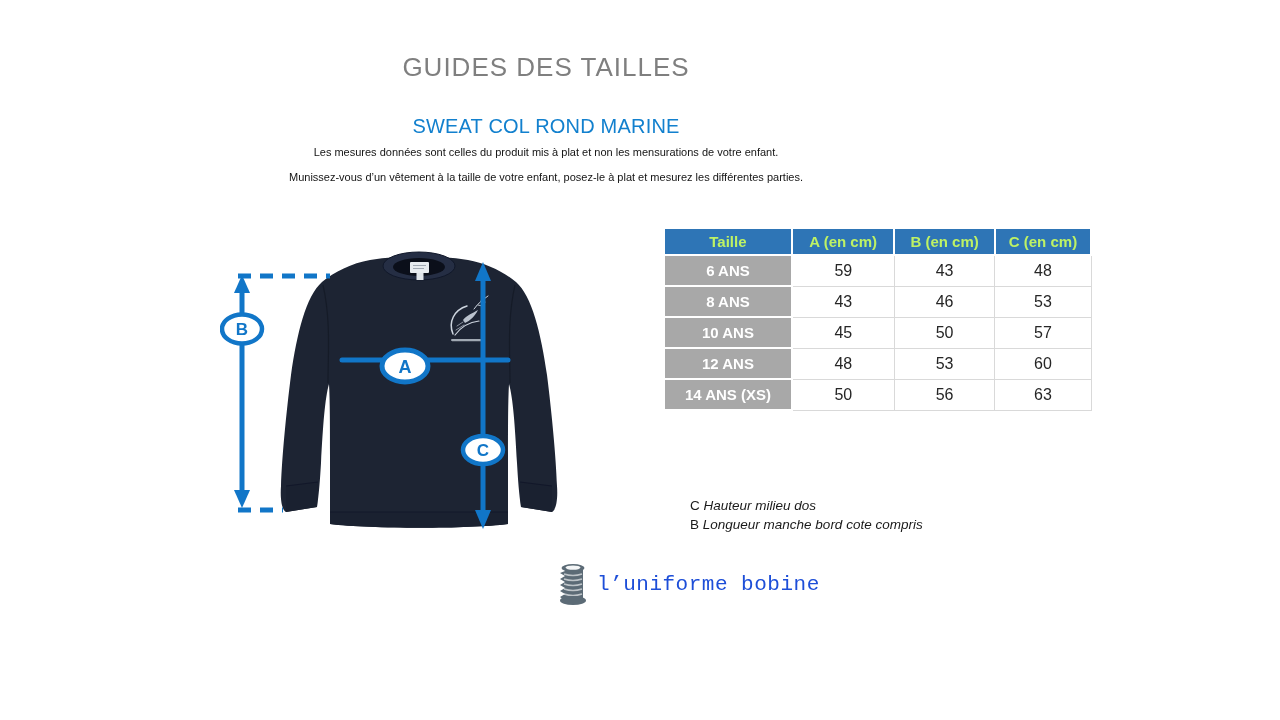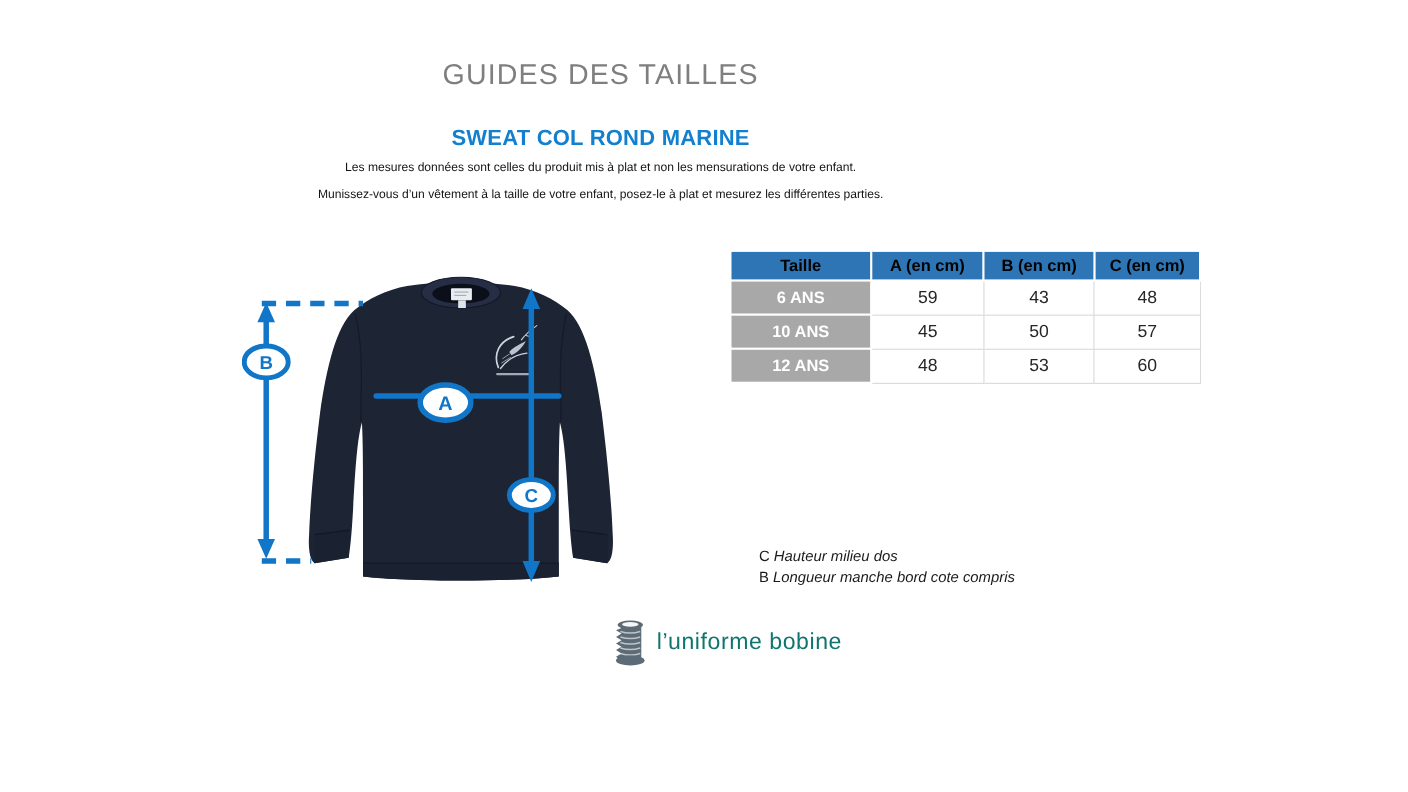--- a/index.html
+++ b/index.html
@@ -7,56 +7,56 @@
   .canvas {
     position:relative; width:1092px; height:720px; background:#ffffff;
     font-family:"Liberation Sans", sans-serif; overflow:hidden;
   }
   .page-title {
     position:absolute; top:52px; left:0; right:0; text-align:center;
     font-size:26px; font-weight:400; color:#7f7f7f; letter-spacing:1px;
   }
   .product-title {
     position:absolute; top:115px; left:0; right:0; text-align:center;
-    font-size:20px; font-weight:700; color:#1280ce; letter-spacing:0.2px;
+    font-size:20px; font-weight:400; color:#1280ce; letter-spacing:0.2px;
   }
   .desc { position:absolute; left:0; right:0; text-align:center;
     font-size:11px; color:#141414; }
   .desc1 { top:146px; }
   .desc2 { top:171px; }
 
   .diagram { position:absolute; left:220px; top:235px; width:360px; height:310px; }
 
   .size-table {
     position:absolute; left:663px; top:227px; border-collapse:collapse;
     font-family:"Liberation Sans", sans-serif;
   }
   .size-table th {
-    background:#2e75b6; color:#000000; font-weight:700; font-size:15px;
+    background:#2e75b6; color:#bef264; font-weight:700; font-size:15px;
     height:27px; text-align:center; border:2px solid #ffffff;
   }
   .size-table td { height:31px; text-align:center; }
   .size-table td.label {
     background:#a8a8a8; color:#ffffff; font-weight:700; font-size:15px;
     border:2px solid #ffffff;
   }
   .size-table td.value {
     background:#ffffff; color:#262626; font-size:16px; font-weight:400;
     border:1px solid #d9d9d9;
   }
   .c0 { width:137px; } .c1 { width:110px; } .c2 { width:108px; } .c3 { width:103px;margin-left:21px; }
 
   .legend { position:absolute; left:690px; top:497px; font-size:13.5px; color:#1a1a1a; }
   .legend-item { line-height:18.5px; }
   .legend-item .t { font-style:italic; }
 
   .brand { position:absolute; left:556px; top:561px; display:flex; align-items:center; gap:7px; }
   .brand-text {
-    font-size:21px; color:#0f766e; letter-spacing:0.5px; font-weight:400;
-    font-family:Liberation Sans, sans-serif;
+    font-size:21px; color:#1d4ed8; letter-spacing:0.5px; font-weight:400;
+    font-family:Liberation Mono, monospace;
   }
 </style>
 </head>
 <body>
 
 <div class="canvas">
 
   <div class="page-title">GUIDES DES TAILLES</div>
   <div class="product-title">SWEAT COL ROND MARINE</div>
   <div class="desc desc1">Les mesures données sont celles du produit mis à plat et non les mensurations de votre enfant.</div>
@@ -145,30 +145,42 @@
       </tr>
     </thead>
     <tbody>
       <tr>
         <td class="label c0">6 ANS</td>
         <td class="value c1">59</td>
         <td class="value c2">43</td>
         <td class="value c3">48</td>
       </tr>
       <tr>
+        <td class="label c0">8 ANS</td>
+        <td class="value c1">43</td>
+        <td class="value c2">46</td>
+        <td class="value c3">53</td>
+      </tr>
+      <tr>
         <td class="label c0">10 ANS</td>
         <td class="value c1">45</td>
         <td class="value c2">50</td>
         <td class="value c3">57</td>
       </tr>
       <tr>
         <td class="label c0">12 ANS</td>
         <td class="value c1">48</td>
         <td class="value c2">53</td>
         <td class="value c3">60</td>
+      </tr>
+      <tr>
+        <td class="label c0">14 ANS (XS)</td>
+        <td class="value c1">50</td>
+        <td class="value c2">56</td>
+        <td class="value c3">63</td>
       </tr>
     </tbody>
   </table>
 
   <div class="legend">
     <div class="legend-item">
       <span class="l">C</span>
       <span class="t">Hauteur milieu dos</span>
     </div>
     <div class="legend-item">

